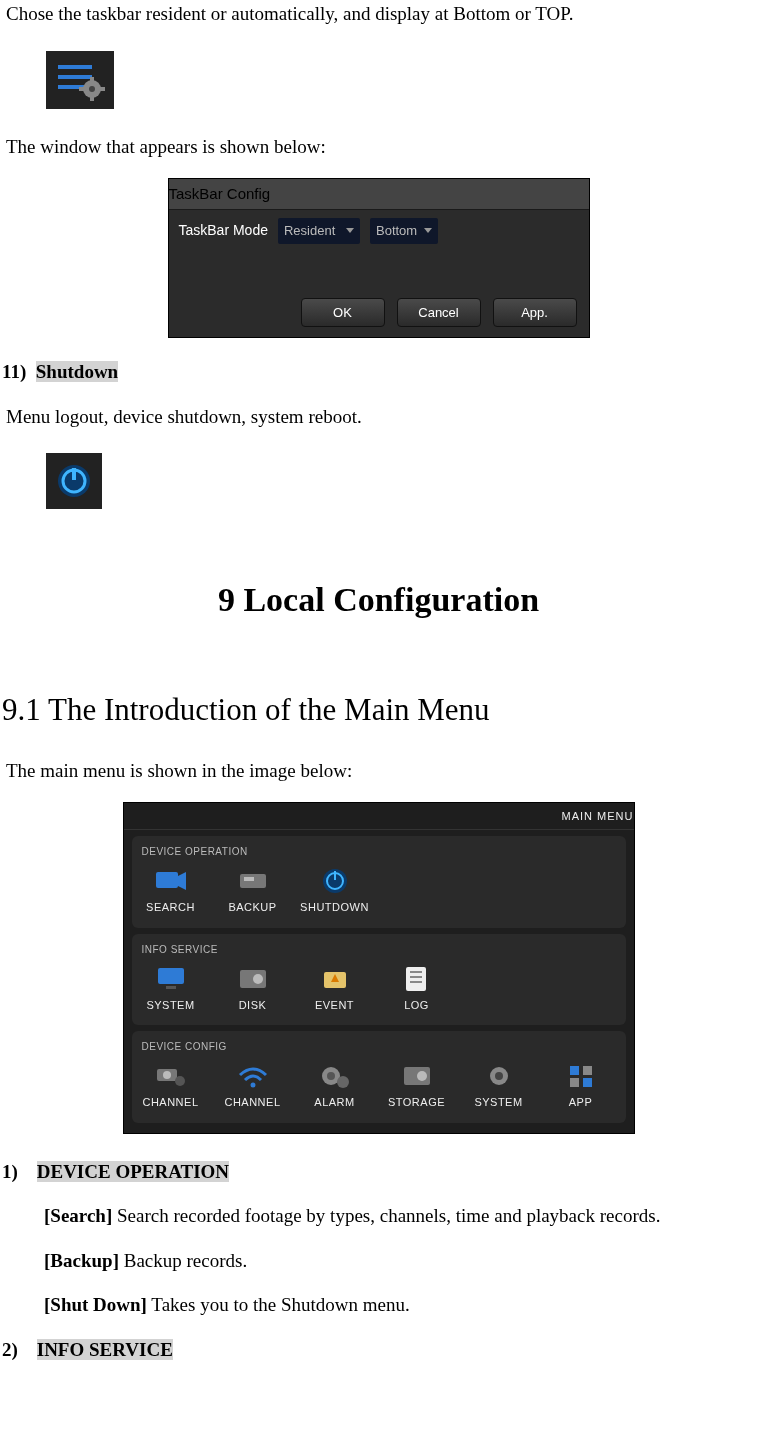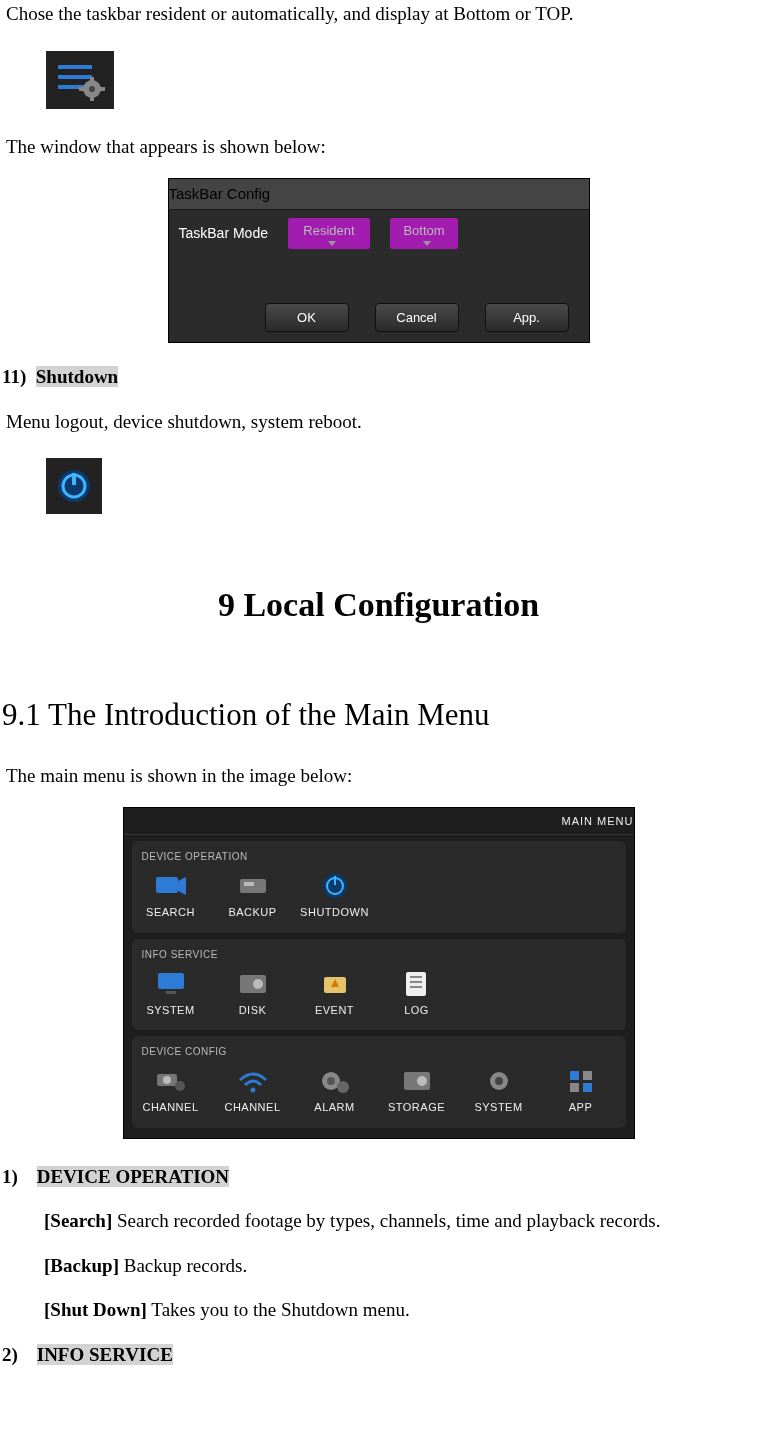--- a/index.html
+++ b/index.html
@@ -29,26 +29,26 @@
   
   .tbconfig-wrap { text-align: center; margin: 10px 0 20px 0; }
   .tbconfig {
     display: inline-block;
     width: 420px;
     background: #2b2b2b;
     border: 1px solid #000;
     text-align: left;
   }
   .tbconfig-title { background: #444; color: #000; font-family: Arial, sans-serif; font-size: 15px; text-align: left; padding: 4px 0; border-bottom: 1px solid #1a1a1a; }
-  .tbconfig-row { display: flex; align-items: center; gap: 20px; padding: 8px 10px; }
+  .tbconfig-row { display: flex; align-items: center; gap: 10px; padding: 8px 10px; }
   .tbconfig-label { color: #fff; font-family: Arial, sans-serif; font-size: 14px; }
-  .combo { display: flex; align-items: center; background: #a21caf; color: #bbb; font-family: Arial, sans-serif; font-size: 13px; padding: 3px 6px; border-radius: 2px; min-width: 70px; justify-content: space-between; flex-direction: column; }
+  .combo { display: flex; align-items: center; background: #0f172a; color: #bbb; font-family: Arial, sans-serif; font-size: 13px; padding: 3px 6px; border-radius: 2px; min-width: 70px; justify-content: space-between; }
   .combo .chev { width: 0; height: 0; border-left: 4px solid transparent; border-right: 4px solid transparent; border-top: 5px solid #999; margin-left: 6px; }
   .tbconfig-spacer { height: 40px; }
-  .tbconfig-buttons { display: flex; justify-content: flex-end; gap: 26px; padding: 6px 20px 10px; }
+  .tbconfig-buttons { display: flex; justify-content: flex-end; gap: 12px; padding: 6px 12px 10px; }
   .btn { background: linear-gradient(#4a4a4a,#2a2a2a); color: #fff; font-family: Arial, sans-serif; font-size: 13px; border: 1px solid #111; border-radius: 4px; padding: 4px 14px; text-align: center; min-width: 54px; }
 
   h1.chapter { font-size: 34px; font-weight: bold; text-align: center; margin: 40px 0 62px 0; }
   h2.section { font-size: 31px; font-weight: normal; margin: 20px 0 24px 0; }
 
   
   .mm-wrap { text-align: center; margin: 10px 0 24px 0; }
   .mm {
     display: inline-block;
     width: 510px;

